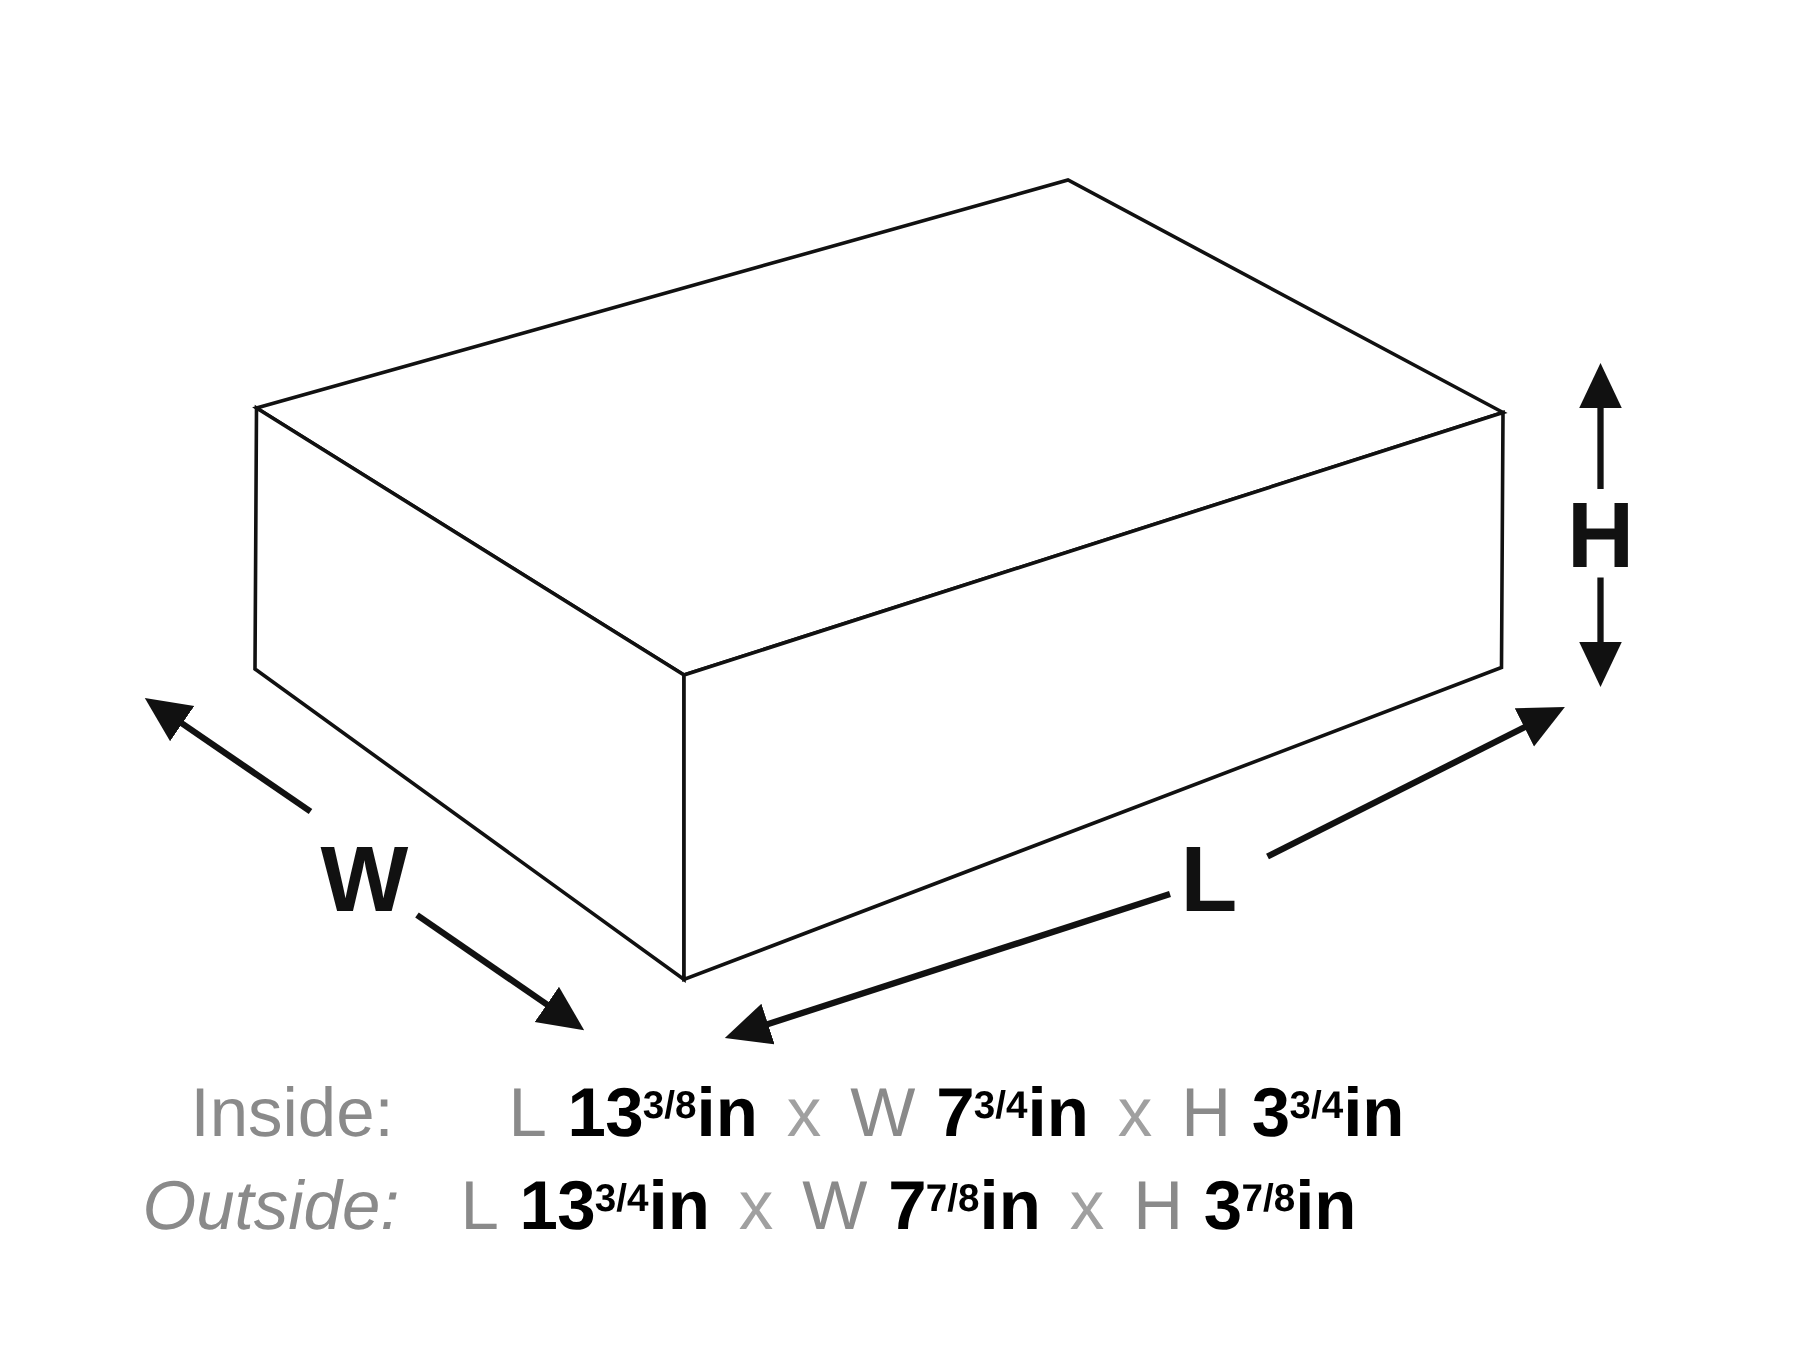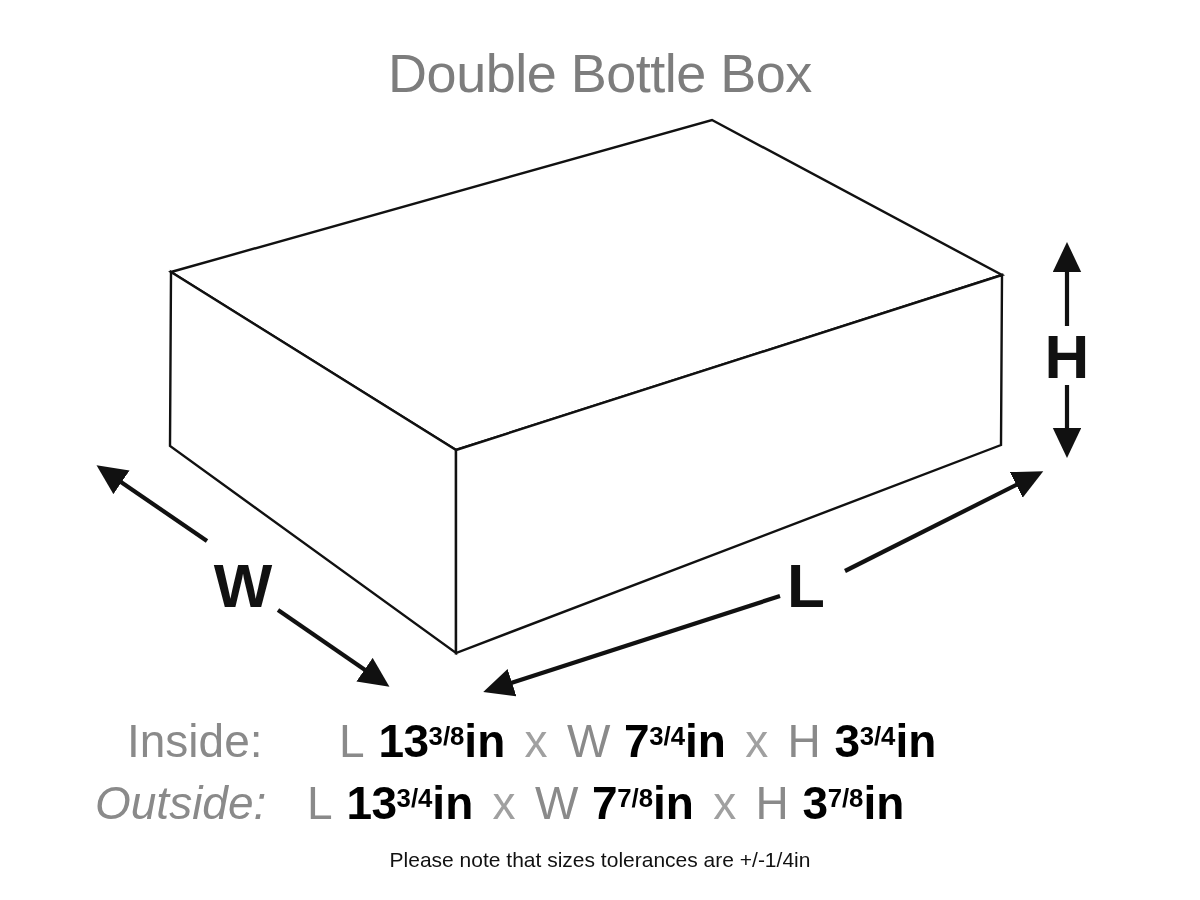--- a/index.html
+++ b/index.html
@@ -101,21 +101,20 @@
     font-weight: 400;
     color: #111111;
     white-space: nowrap;
   }
 </style>
 </head>
 <body>
 
 <div id="page">
 
-  <div id="title">Double Bottle Box</div>
 
   <svg id="diagram" viewBox="0 0 1200 900">
     <defs>
       <marker id="arrowEnd" markerWidth="10" markerHeight="10" refX="1" refY="3.4" orient="auto" markerUnits="strokeWidth">
         <path d="M0,0 L0,6.8 L7.2,3.4 z" fill="#111111"></path>
       </marker>
       <marker id="arrowStart" markerWidth="10" markerHeight="10" refX="6.2" refY="3.4" orient="auto" markerUnits="strokeWidth">
         <path d="M7.2,0 L7.2,6.8 L0,3.4 z" fill="#111111"></path>
       </marker>
     </defs>
@@ -149,15 +148,14 @@
   </svg>
 
   <div class="spec-row" id="spec-inside">
     <span class="spec-label">Inside:</span><span class="dim-axis">L</span><span class="sp"></span><span class="dim-val">13</span><span class="dim-val frac">3/8</span><span class="unit">in</span><span class="sp-wide"></span><span class="dim-sep">x</span><span class="sp-wide"></span><span class="dim-axis">W</span><span class="sp"></span><span class="dim-val">7</span><span class="dim-val frac">3/4</span><span class="unit">in</span><span class="sp-wide"></span><span class="dim-sep">x</span><span class="sp-wide"></span><span class="dim-axis">H</span><span class="sp"></span><span class="dim-val">3</span><span class="dim-val frac">3/4</span><span class="unit">in</span>
   </div>
 
   <div class="spec-row" id="spec-outside">
     <span class="spec-label">Outside:</span><span class="dim-axis">L</span><span class="sp"></span><span class="dim-val">13</span><span class="dim-val frac">3/4</span><span class="unit">in</span><span class="sp-wide"></span><span class="dim-sep">x</span><span class="sp-wide"></span><span class="dim-axis">W</span><span class="sp"></span><span class="dim-val">7</span><span class="dim-val frac">7/8</span><span class="unit">in</span><span class="sp-wide"></span><span class="dim-sep">x</span><span class="sp-wide"></span><span class="dim-axis">H</span><span class="sp"></span><span class="dim-val">3</span><span class="dim-val frac">7/8</span><span class="unit">in</span>
   </div>
 
-  <div id="footnote">Please note that sizes tolerances are +/-1/4in</div>
 
 </div>
 
 </body></html>

